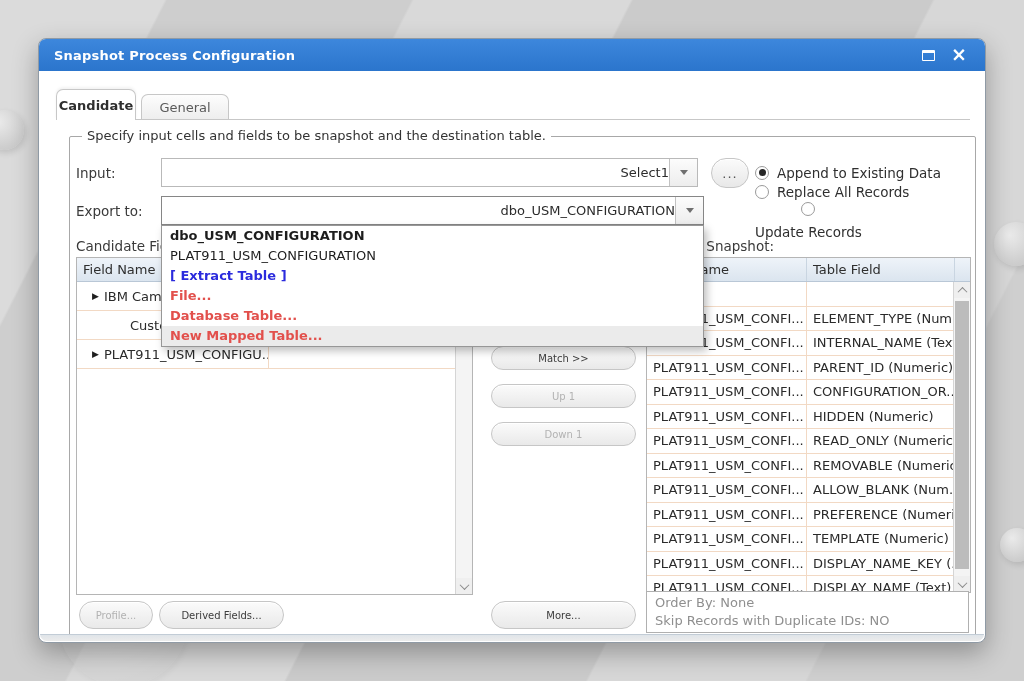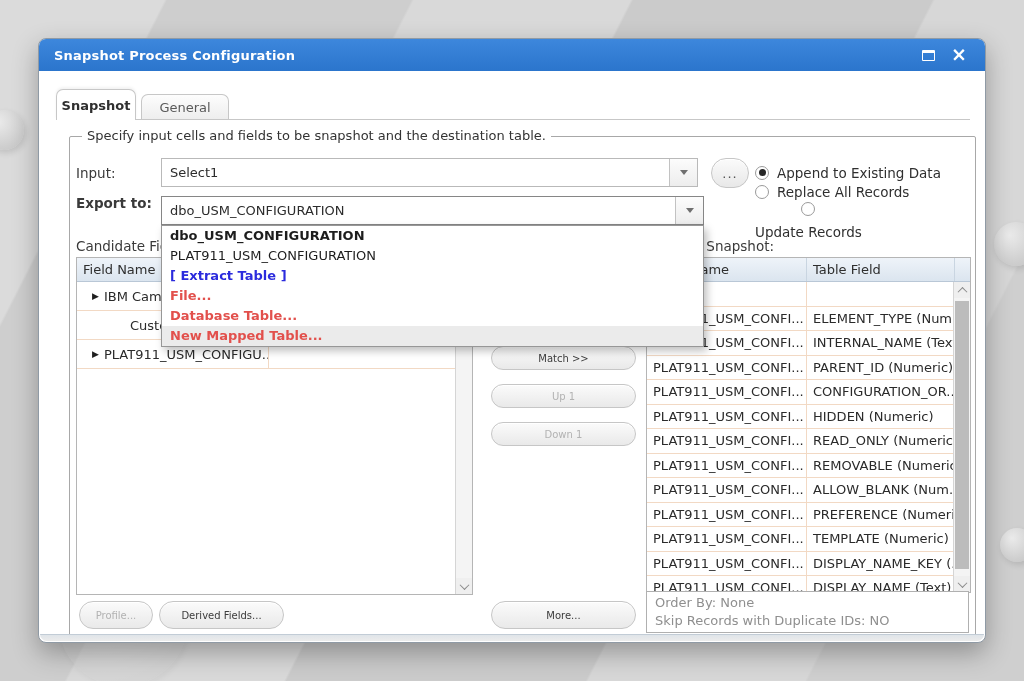--- a/index.html
+++ b/index.html
@@ -58,21 +58,21 @@
 
   
   .groupbox { position:absolute; left:30px; top:97px; width:907px; height:501px;
     border:1px solid #a8a8a8; border-radius:2px; }
   .groupbox .legend { position:absolute; left:12px; top:-9px; background:#fff; padding:0 5px;
     font-size:13px; color:#333; white-space:nowrap; }
 
   .form-label { position:absolute; font-size:13.5px; color:#3a3a3a; white-space:nowrap; }
 
   
-  .combo { position:absolute; height:29px; background:#fff; display:flex; align-items:center; }
+  .combo { position:absolute; height:29px; background:#fff; display:flex; align-items:center;text-align:right; }
   .combo .val { flex:1; font-size:13px; color:#2c2c2c; padding-left:8px; white-space:nowrap; overflow:hidden; }
   .combo .arrow-btn { width:28px; height:100%; border-left:1px solid #c2c2c2;
     background:linear-gradient(180deg,#fcfcfc,#ededed); display:flex; align-items:center; justify-content:center; cursor:pointer; }
   .caret { width:0; height:0; border-left:4.5px solid transparent; border-right:4.5px solid transparent; border-top:5.5px solid #6f6f6f; }
   .combo.input-combo { left:122px; top:119px; width:537px; border:1px solid #b9b9b9; }
   .combo.export-combo { left:122px; top:157px; width:543px; border:1px solid #868686; }
 
   .dots-btn { position:absolute; left:672px; top:119px; width:38px; height:30px; border-radius:15px;
     border:1px solid #c6c6c6; background:linear-gradient(180deg,#fbfbfb,#e8e8e8);
     color:#555; font-size:13px; display:flex; align-items:center; justify-content:center; cursor:pointer;
@@ -154,40 +154,40 @@
 
   <div class="titlebar">
     <span>Snapshot Process Configuration</span>
     <div class="win-controls">
       <div class="win-restore"></div>
       <div class="win-close">×</div>
     </div>
   </div>
 
   <div class="tab active">
-    <span>Snapshot</span>
+    <span>Candidate</span>
   </div>
   <div class="tab inactive">
     <span>General</span>
   </div>
   <div class="tabline"></div>
 
   <div class="groupbox">
     <span class="legend">Specify input cells and fields to be snapshot and the destination table.</span>
   </div>
 
   <span class="form-label" style="left:37px; top:126px;">Input:</span>
   <div class="combo input-combo">
     <span class="val">Select1</span>
     <span class="arrow-btn">
         <span class="caret"></span>
       </span>
   </div>
 
-  <span class="form-label" style="left:37px; top:156px;font-weight:bold;">Export to:</span>
+  <span class="form-label" style="left:37px; top:164px;">Export to:</span>
   <div class="combo export-combo">
     <span class="val">dbo_USM_CONFIGURATION</span>
     <span class="arrow-btn">
         <span class="caret"></span>
       </span>
   </div>
 
   <div class="dots-btn">...</div>
 
   <div class="radio-row" style="top:125px;">

